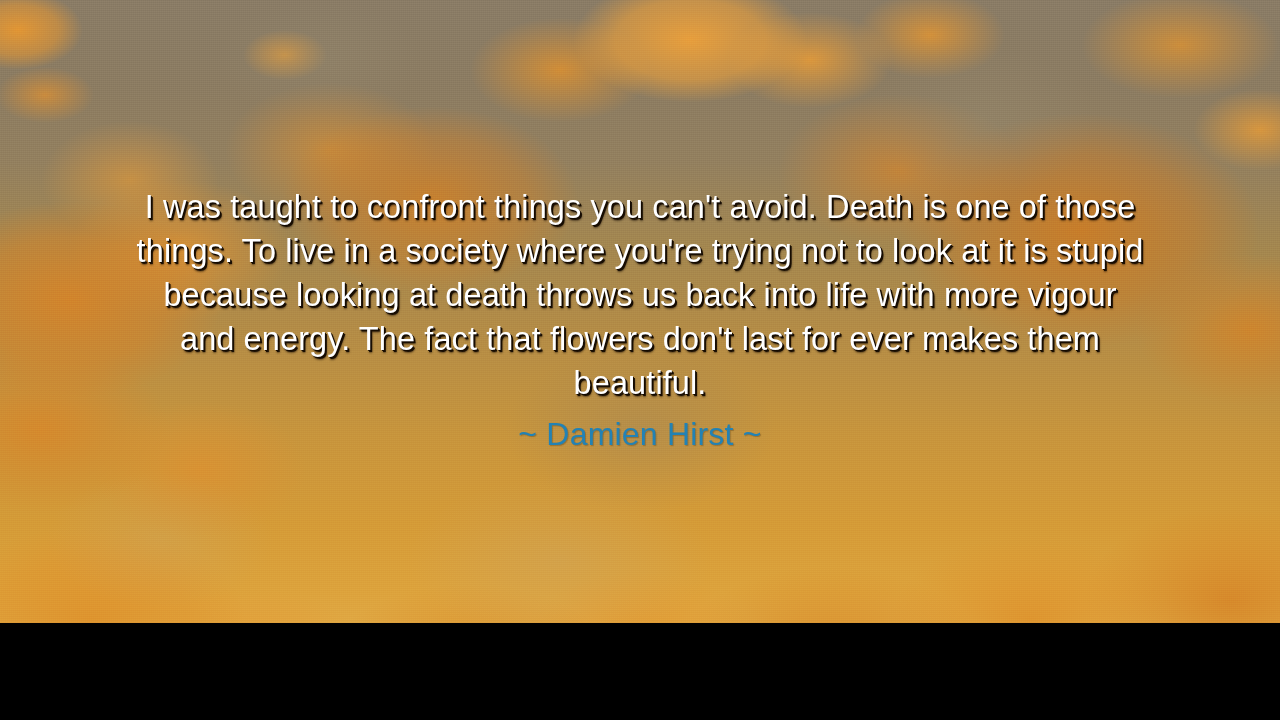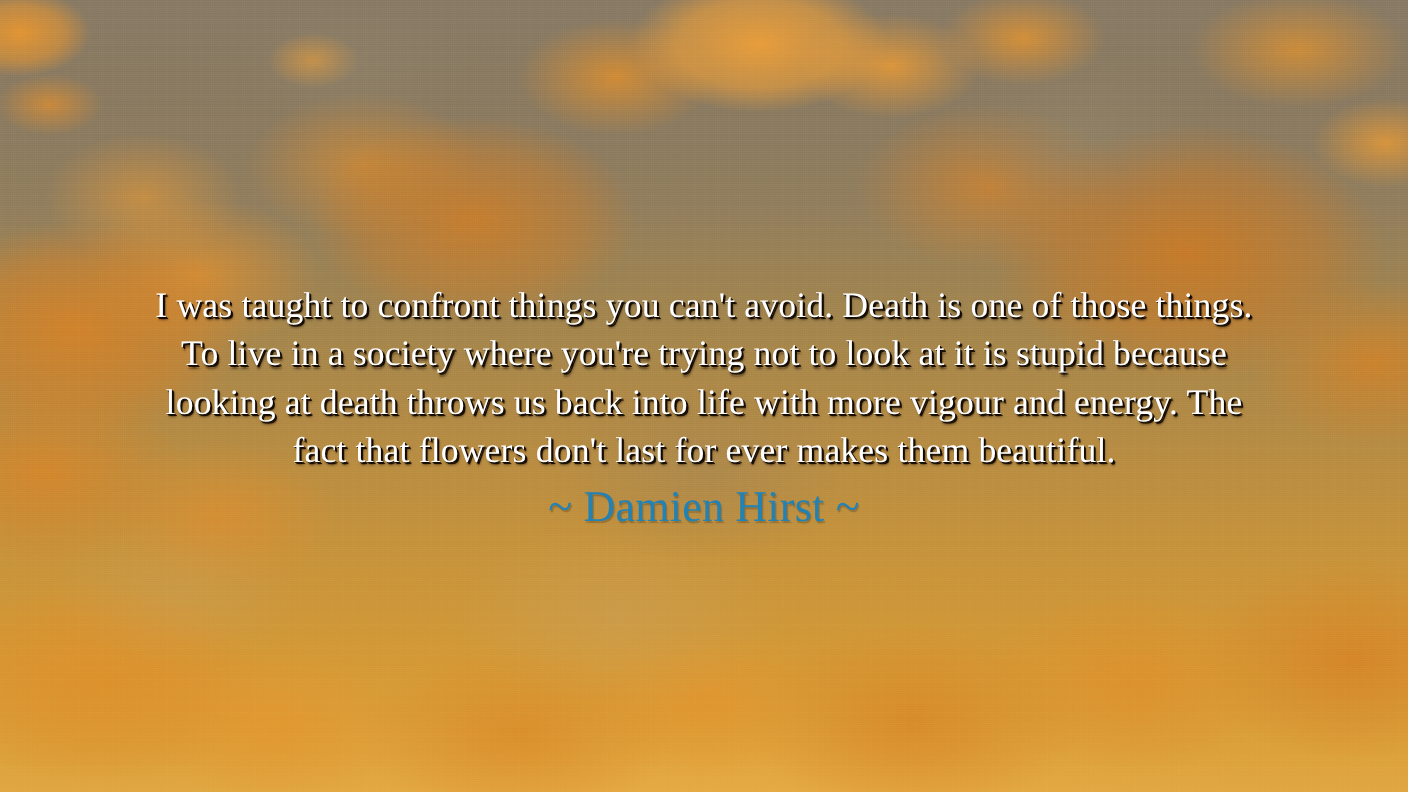--- a/index.html
+++ b/index.html
@@ -4,23 +4,23 @@
 <title>Quote Card</title>
 <style>
   html, body {
     margin: 0;
     padding: 0;
     background: #000;
   }
   #stage {
     position: relative;
     width: 1280px;
-    height: 720px;
+    height: 623px;
     overflow: hidden;
-    font-family: Liberation Serif, serif;
+    font-family: Liberation Sans, sans-serif;
     background: #8a7a63;
   }
 
   
   .sky-base {
     position: absolute;
     inset: 0;
     background:
       linear-gradient(to bottom,
         #8a7c66 0%,
@@ -136,21 +136,21 @@
        2px 2px 0 rgba(20,10,0,.92),
        1px 1px 0 rgba(20,10,0,.92),
        2px 3px 2px rgba(20,10,0,.55);
     white-space: pre-wrap;
   }
 
   .attribution {
     margin-top: 9px;
     text-align: center;
     color: #2382b4;
-    font-size: 40px;
+    font-size: 32px;
     line-height: 40px;
     font-weight: 400;
     letter-spacing: .2px;
     text-shadow: 1px 1px 1px rgba(60,40,10,.30);
   }
 </style>
 </head>
 <body>
 
 <div id="stage">

